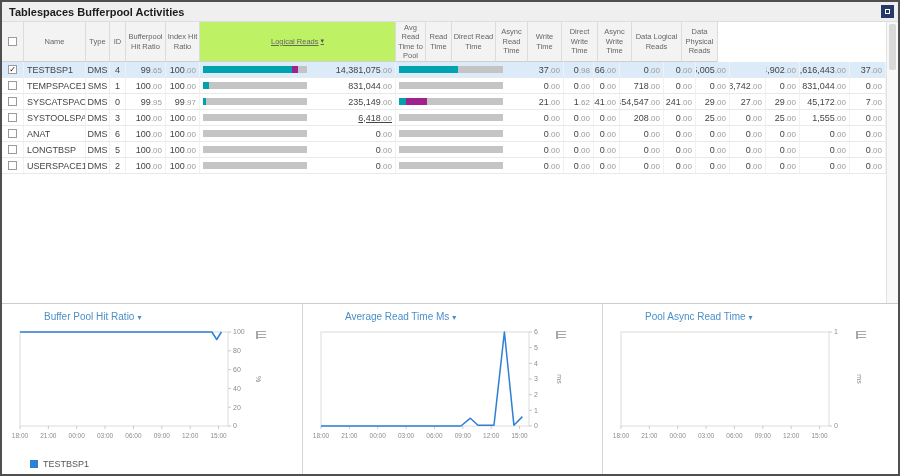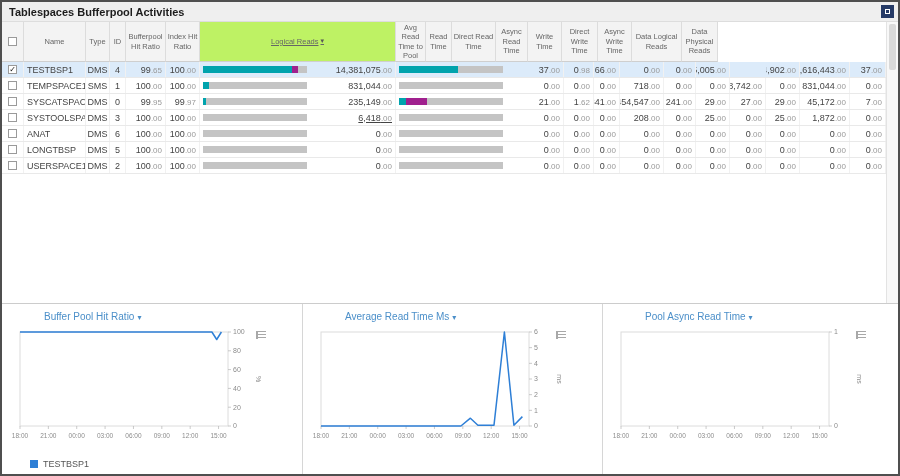--- a/index.html
+++ b/index.html
@@ -324,21 +324,21 @@
           <div class="td a-right" style="width: 34px;">
             <span class="num"><span>25</span><span class="dec">.00</span></span>
           </div>
           <div class="td a-right" style="width: 36px;">
             <span class="num"><span>0</span><span class="dec">.00</span></span>
           </div>
           <div class="td a-right" style="width: 34px;">
             <span class="num"><span>25</span><span class="dec">.00</span></span>
           </div>
           <div class="td a-right" style="width: 50px;">
-            <span class="num"><span>1,872</span><span class="dec">.00</span></span>
+            <span class="num"><span>1,555</span><span class="dec">.00</span></span>
           </div>
           <div class="td a-right" style="width: 36px;">
             <span class="num"><span>0</span><span class="dec">.00</span></span>
           </div>
         </div>
         <div class="tr">
           <div class="td a-left cbcell" style="width: 22px;">
             <div class="cb"></div>
           </div>
           <div class="td a-left" style="width: 62px;">

